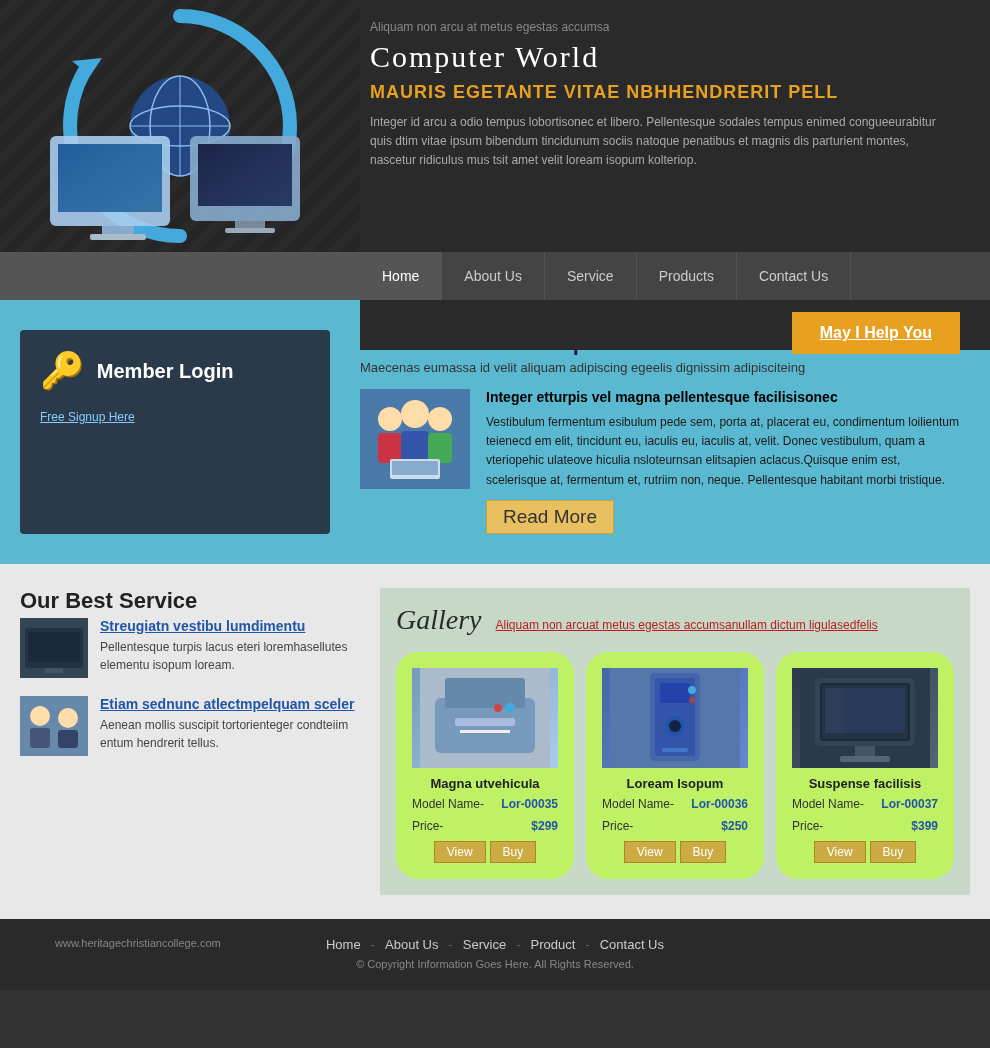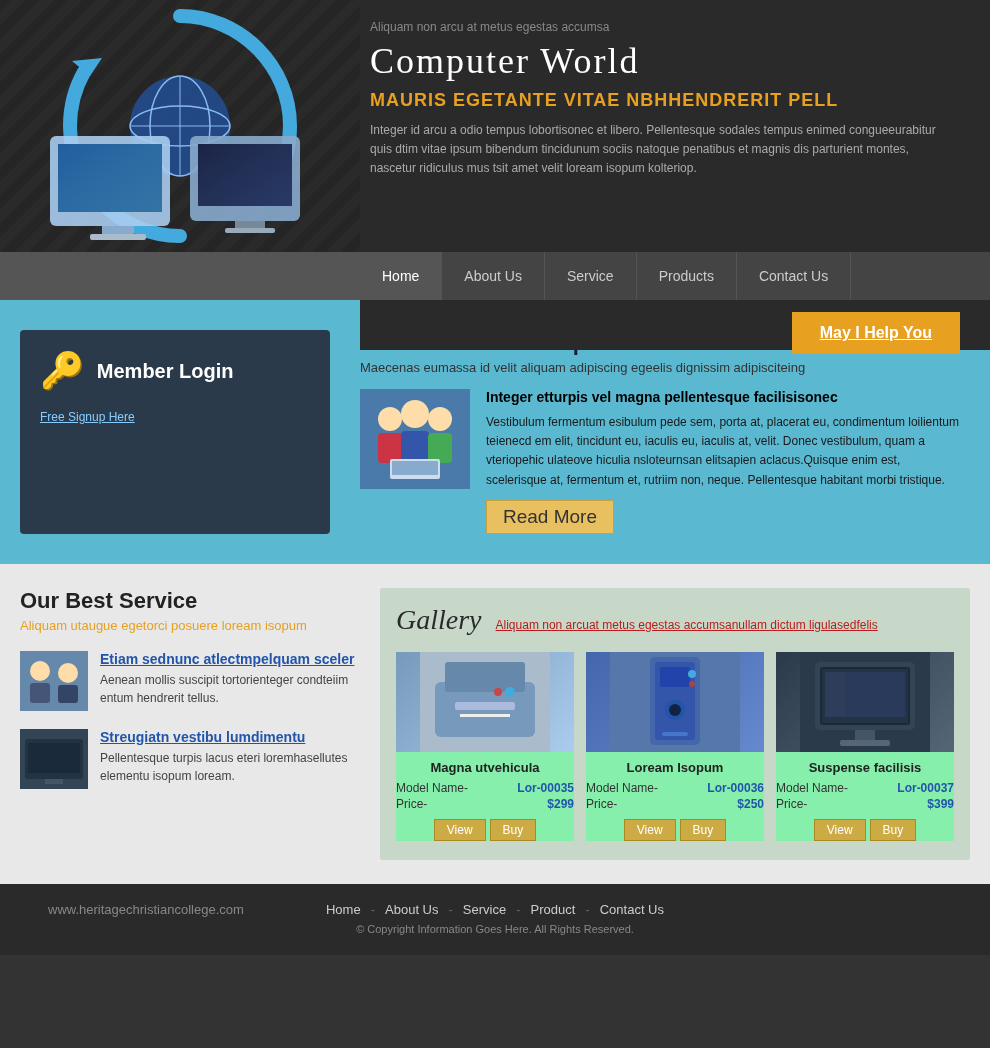--- a/index.html
+++ b/index.html
@@ -27,21 +27,21 @@
       display: flex;
       flex-direction: column;
       justify-content: flex-start;
     }
     .site-subtitle {
       color: #888;
       font-size: 12px;
       margin-bottom: 6px;
     }
     .site-title {
-      font-size: 36px;
+      font-size: 30px;
       color: #fff;
       font-family: Georgia, serif;
       font-weight: normal;
       letter-spacing: 2px;
       margin-bottom: 8px;
     }
     .site-tagline {
       color: #e8a020;
       font-size: 18px;
       font-weight: bold;
@@ -287,24 +287,25 @@
       color: #b91c1c;
       font-size: 12px;
       text-decoration: underline;
       cursor: pointer;
     }
     .gallery-items {
       display: flex;
       gap: 12px;
     }
     .gallery-item {
-      background: #86efac;
-      padding: 0;
+      background: #bef264;
+      padding: 16px;
       flex: 1;
       text-align: center;
+      border-radius: 22px;
     }
     .gallery-img {
       width: 100%;
       height: 100px;
       background: #ccc;
       margin-bottom: 8px;
       display: flex;
       align-items: center;
       justify-content: center;
       overflow: hidden;
@@ -313,21 +314,21 @@
       font-size: 13px;
       color: #222;
       font-weight: bold;
       margin-bottom: 6px;
     }
     .gallery-model {
       display: flex;
       justify-content: space-between;
       font-size: 12px;
       color: #333;
-      margin-bottom: 2px;
+      margin-bottom: 8px;
     }
     .gallery-model-val { color: #2255aa; font-weight: bold; }
     .gallery-price {
       display: flex;
       justify-content: space-between;
       font-size: 12px;
       color: #333;
       margin-bottom: 8px;
       text-align: right;
     }
@@ -363,23 +364,23 @@
     }
     .footer-link {
       color: #ccc;
       cursor: pointer;
       text-decoration: none;
     }
     .footer-sep { color: #666; }
     .footer-copy { font-size: 11px; color: #888; margin-bottom: 2px; }
     .footer-website {
       position: absolute;
-      left: 28px;
+      left: 35px;
       color: #888;
-      font-size: 13px;
+      font-size: 11px;
     }
     #footer-inner { position: relative; }
 
     
     .svc-img-1 { background: linear-gradient(135deg, #6688aa, #aabbcc); }
     .svc-img-2 { background: linear-gradient(135deg, #334455, #556677); }
     .svc-img-3 { background: linear-gradient(135deg, #445566, #778899); }
 
     
     .gal-img-1 { background: linear-gradient(135deg, #7799bb, #aaccee); }
@@ -511,50 +512,49 @@
         <button class="read-more-btn">Read More</button>
       </div>
     </div>
   </div>
 </div>
 
 <div id="lower">
 
   <div id="services">
     <h2 class="services-title">Our Best Service</h2>
-    <p class="services-subtitle">Aliquam utaugue egetorci posuere loream isopum</p>
+
+    <div class="service-item">
+      <div class="service-thumb svc-img-2">
+        <svg width="68" height="60">
+          <rect width="68" height="60" fill="#334455"></rect>
+          <rect x="5" y="10" width="58" height="40" rx="3" fill="#223344"></rect>
+          <rect x="8" y="14" width="52" height="30" fill="#1a2a3a"></rect>
+          <rect x="25" y="50" width="18" height="5" fill="#445566"></rect>
+        </svg>
+      </div>
+      <div class="service-text">
+        <h4>Streugiatn vestibu lumdimentu</h4>
+        <p>Pellentesque turpis lacus eteri loremhasellutes elementu isopum loream.</p>
+      </div>
+    </div>
 
     <div class="service-item">
       <div class="service-thumb svc-img-1">
         <svg width="68" height="60">
           <rect width="68" height="60" fill="#6688aa"></rect>
           <circle cx="20" cy="20" r="10" fill="#ffddaa"></circle>
           <rect x="10" y="32" width="20" height="20" rx="3" fill="#445577"></rect>
           <circle cx="48" cy="22" r="10" fill="#ffddaa"></circle>
           <rect x="38" y="34" width="20" height="18" rx="3" fill="#334466"></rect>
         </svg>
       </div>
       <div class="service-text">
         <h4>Etiam sednunc atlectmpelquam sceler</h4>
         <p>Aenean mollis suscipit tortorienteger condteiim entum hendrerit tellus.</p>
-      </div>
-    </div>
-
-    <div class="service-item">
-      <div class="service-thumb svc-img-2">
-        <svg width="68" height="60">
-          <rect width="68" height="60" fill="#334455"></rect>
-          <rect x="5" y="10" width="58" height="40" rx="3" fill="#223344"></rect>
-          <rect x="8" y="14" width="52" height="30" fill="#1a2a3a"></rect>
-          <rect x="25" y="50" width="18" height="5" fill="#445566"></rect>
-        </svg>
-      </div>
-      <div class="service-text">
-        <h4>Streugiatn vestibu lumdimentu</h4>
-        <p>Pellentesque turpis lacus eteri loremhasellutes elementu isopum loream.</p>
       </div>
     </div>
 
   </div>
 
   <div id="gallery">
     <div class="gallery-header">
       <span class="gallery-title">Gallery</span>
       <span class="gallery-desc">Aliquam non arcuat metus egestas accumsanullam dictum ligulasedfelis</span>
     </div>

